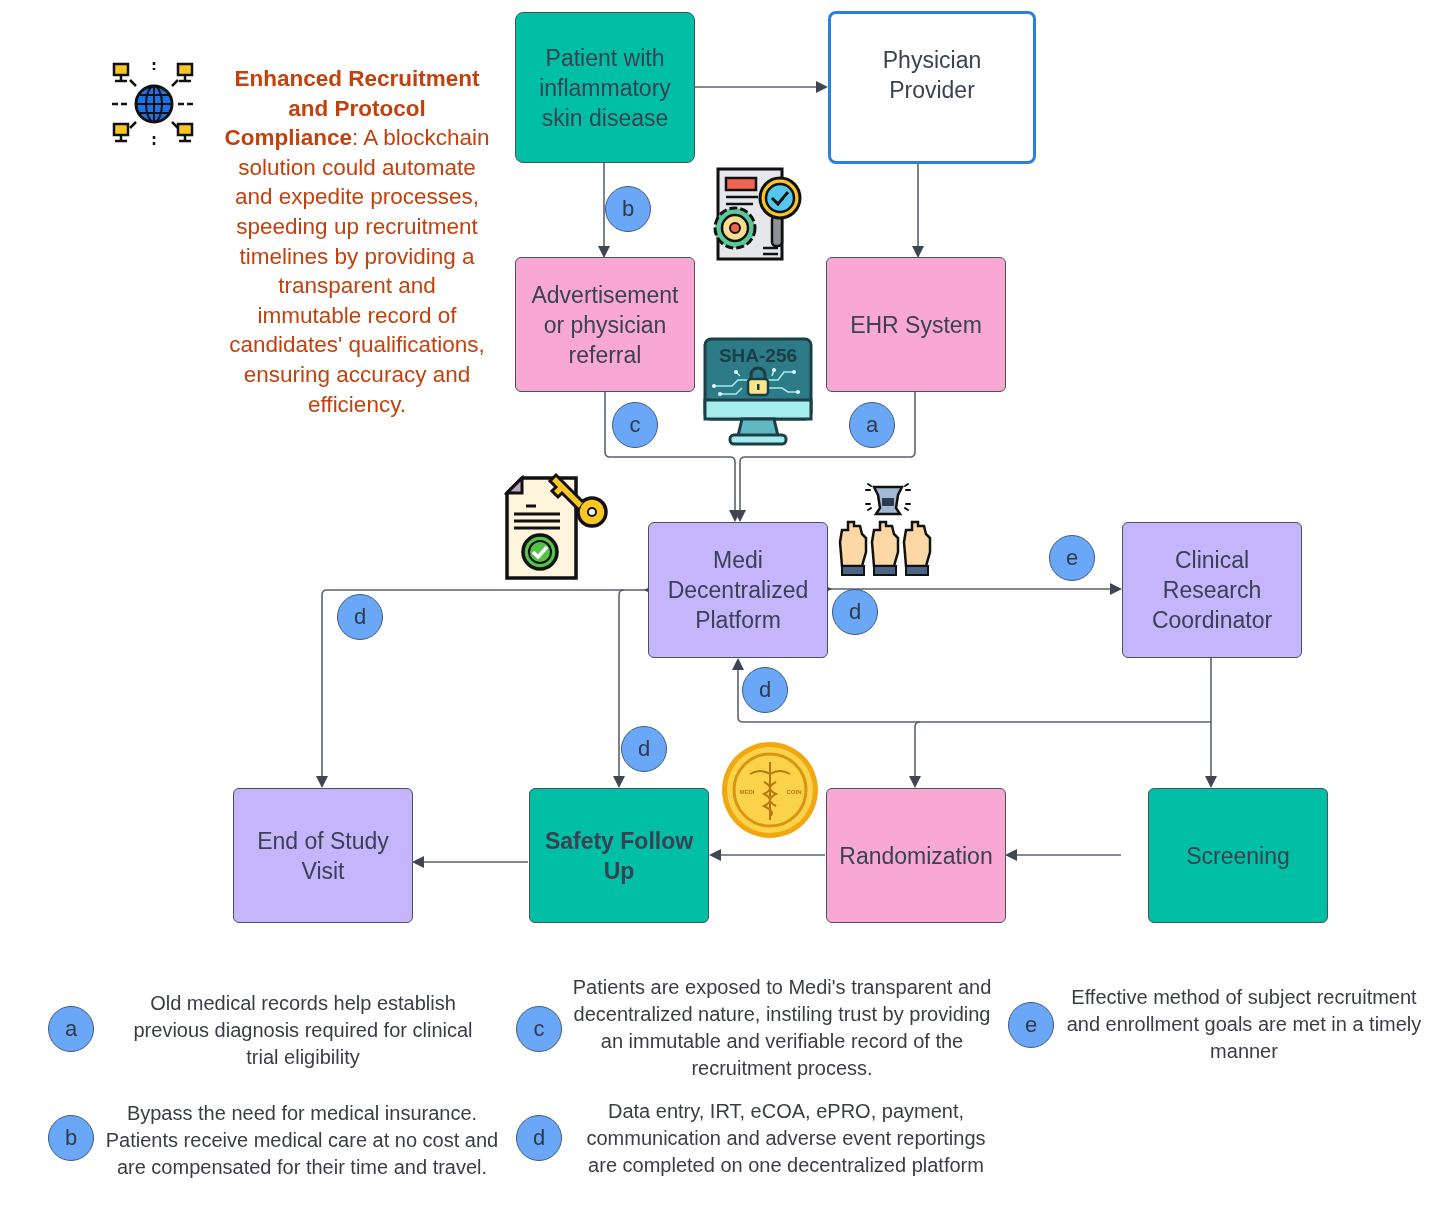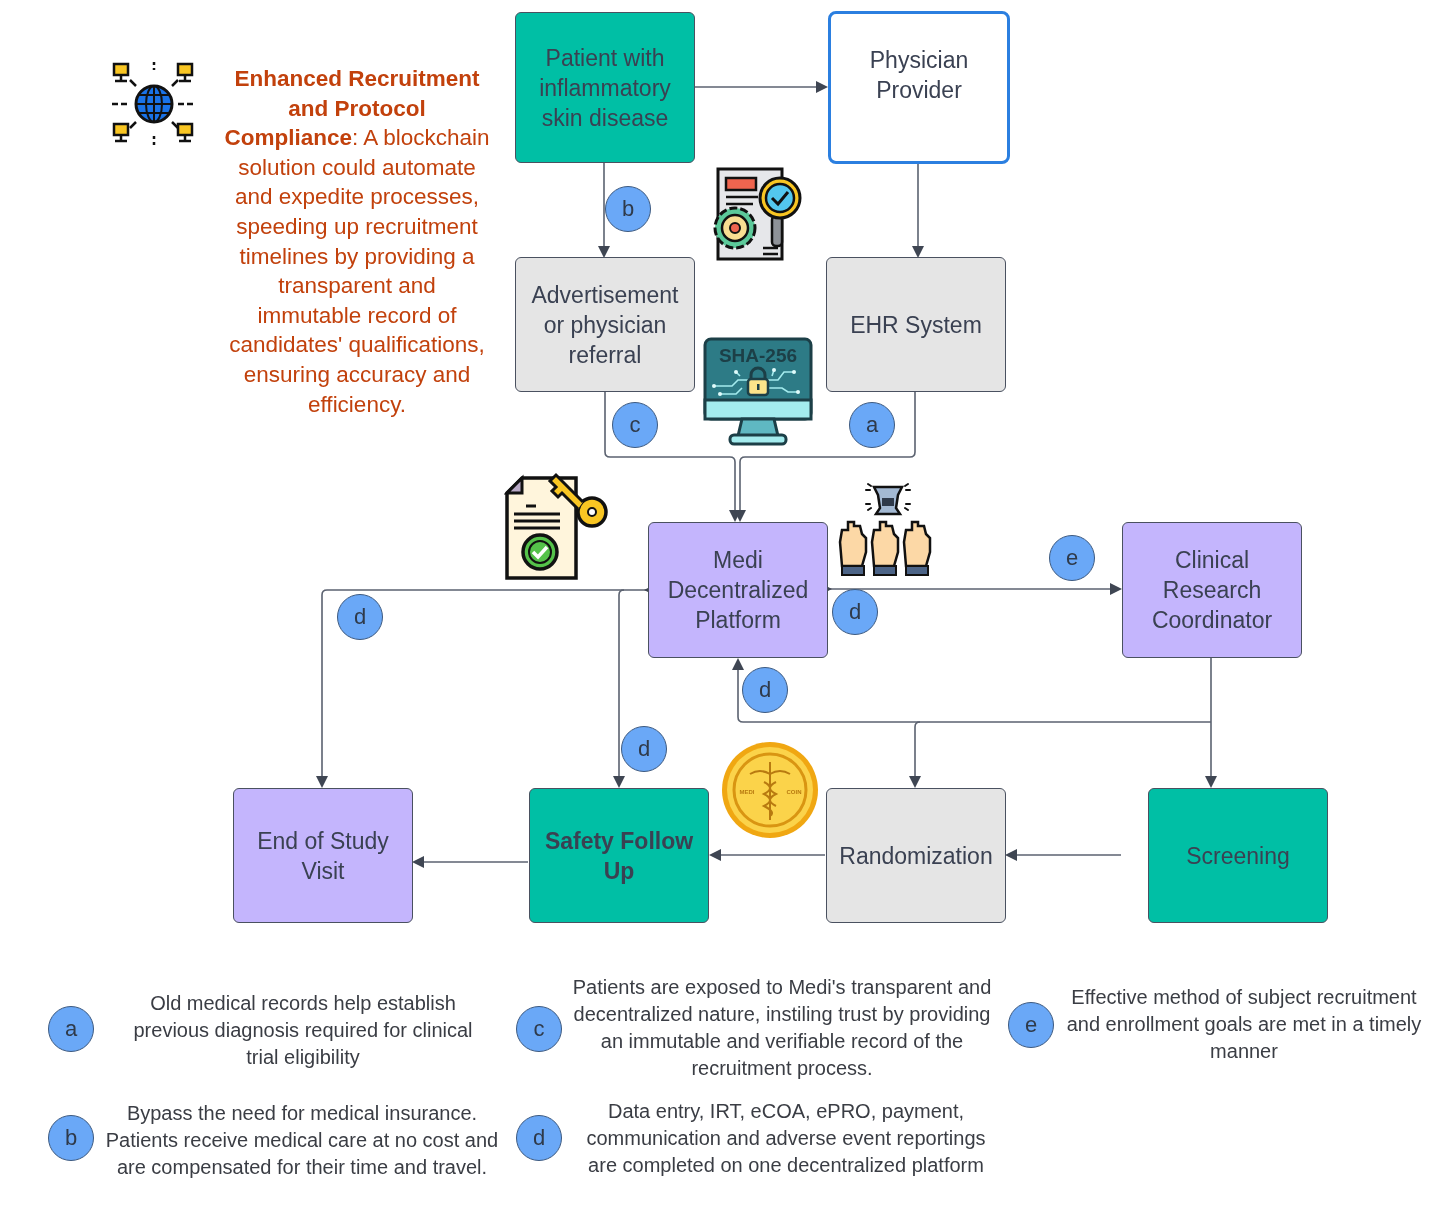--- a/index.html
+++ b/index.html
@@ -3,21 +3,21 @@
 <meta charset="utf-8">
 <style>
   html, body { margin: 0; padding: 0; background: #ffffff; }
   body { width: 1432px; height: 1208px; position: relative; overflow: hidden;
          font-family: "Liberation Sans", sans-serif; color: #3a3f4a; }
   #wires { position: absolute; left: 0; top: 0; width: 1432px; height: 1208px; pointer-events: none; }
   .node { position: absolute; box-sizing: border-box; border: 1.5px solid #4a5160; border-radius: 6px;
           display: flex; align-items: center; justify-content: center; text-align: center;
           font-size: 23px; line-height: 30px; color: #3a4152; padding: 4px 6px; cursor: pointer; }
   .teal { background: #00bfa5; }
-  .blue { background: #e5e5e5; }
+  .blue { background: #f9a8d4; }
   .pink { background: #c4b5fd; }
   .white { background: #ffffff; border: 3px solid #2b7fe0; border-radius: 8px; }
   .badge { position: absolute; width: 46px; height: 46px; border-radius: 50%; background: #6aa8f7;
            border: 1.5px solid #3d5a80; box-sizing: border-box; display: flex; align-items: center;
            justify-content: center; font-size: 22px; color: #2f3a4a; }
   .side-text { position: absolute; left: 224px; top: 64px; width: 266px; text-align: center;
                font-size: 22.5px; line-height: 29.6px; color: #c2410c; }
   .side-text b { font-weight: bold; }
   .legend-text { position: absolute; text-align: center; font-size: 20px; line-height: 27px; color: #3a3d44; }
   .icon { position: absolute; }
@@ -97,24 +97,24 @@
       <line x1="44" y1="26" x2="44" y2="62"></line>
     </g>
   </svg>
 </div>
 
 <div class="side-text">
   <b>Enhanced Recruitment and Protocol Compliance</b><span>:</span>
   <span>A blockchain solution could automate and expedite processes, speeding up recruitment timelines by providing a transparent and immutable record of candidates' qualifications, ensuring accuracy and efficiency.</span>
 </div>
 
-<div class="node teal" style="left:515px;top:12px;width:180px;height:151px;">
+<div class="node teal" style="left:515px;top:12px;width:180px;height:151px;border-radius:8px;">
   <span>Patient with inflammatory skin disease</span>
 </div>
-<div class="node white" style="left:828px;top:11px;width:182px;height:153px;padding-bottom:30px;">
+<div class="node white" style="left:828px;top:11px;width:208px;height:153px;padding-bottom:30px;">
   <span>Physician Provider</span>
 </div>
 <div class="node blue" style="left:515px;top:257px;width:180px;height:135px;">
   <span>Advertisement or physician referral</span>
 </div>
 <div class="node blue" style="left:826px;top:257px;width:180px;height:135px;">
   <span>EHR System</span>
 </div>
 <div class="node pink" style="left:648px;top:522px;width:180px;height:136px;">
   <span>Medi Decentralized Platform</span>

